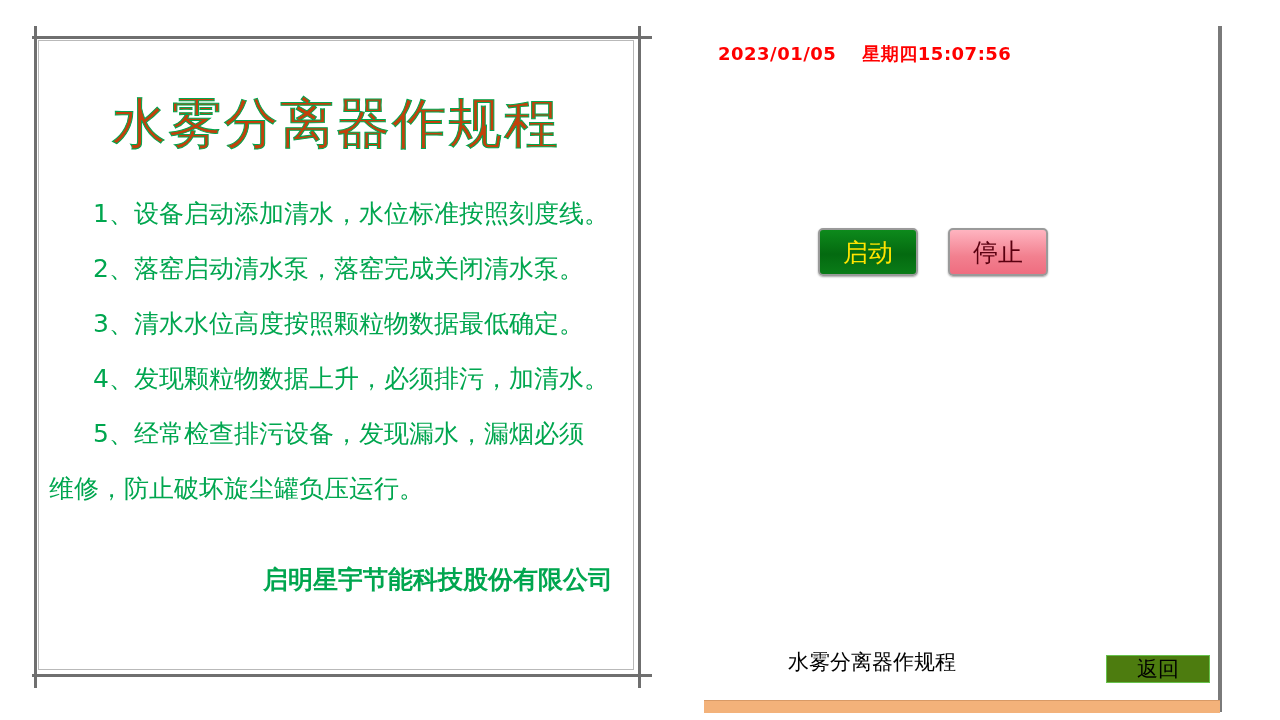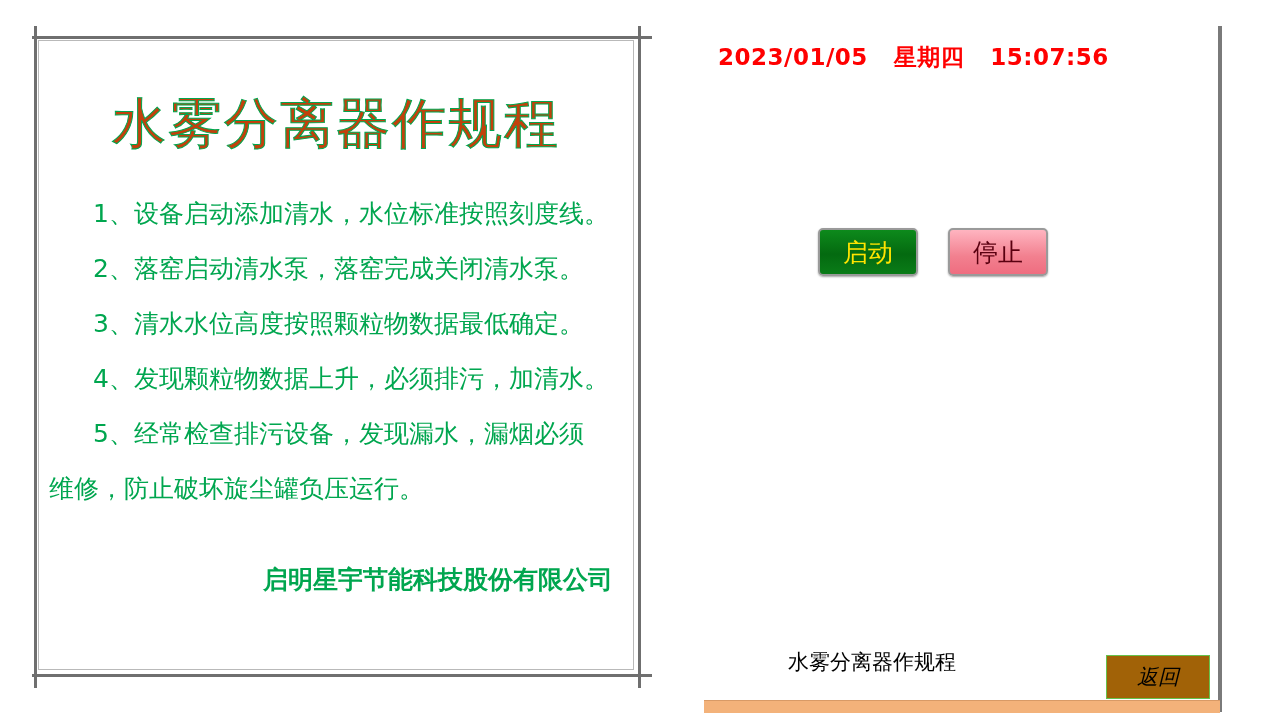--- a/index.html
+++ b/index.html
@@ -125,26 +125,26 @@
 
   #datetime-bar {
     position: absolute;
     left: 18px;
     top: 42px;
     display: flex;
     align-items: baseline;
     color: #ff0000;
     font-family: "DejaVu Sans", sans-serif;
     font-weight: bold;
-    font-size: 23px;
+    font-size: 18px;
     letter-spacing: 0.5px;
   }
   #date-text { }
   #weekday-text { margin-left: 26px; }
-  #time-text { margin-left: 26px; }
+  #time-text { }
 
   #button-row {
     position: absolute;
     left: 118px;
     top: 228px;
     display: flex;
     align-items: flex-start;
   }
   .hmi-button {
     width: 100px;
@@ -179,32 +179,31 @@
     color: #000000;
     font-family: "DejaVu Sans", sans-serif;
     font-size: 21px;
   }
 
   #back-button {
     position: absolute;
     left: 406px;
     top: 655px;
     width: 104px;
-    height: 44px;
-    background: #a16207;
+    height: 28px;
+    background: #4d7c0f;
     border: 1px solid #66c24c;
     display: flex;
     align-items: center;
     justify-content: center;
     color: #000000;
     font-family: "DejaVu Sans", sans-serif;
     font-size: 21px;
     cursor: pointer;
     box-sizing: border-box;
-    font-style: italic;
   }
 </style>
 </head>
 <body>
 
 <div id="root">
 
   <div id="left-panel">
     <div class="rule top"></div>
     <div class="rule bottom"></div>

